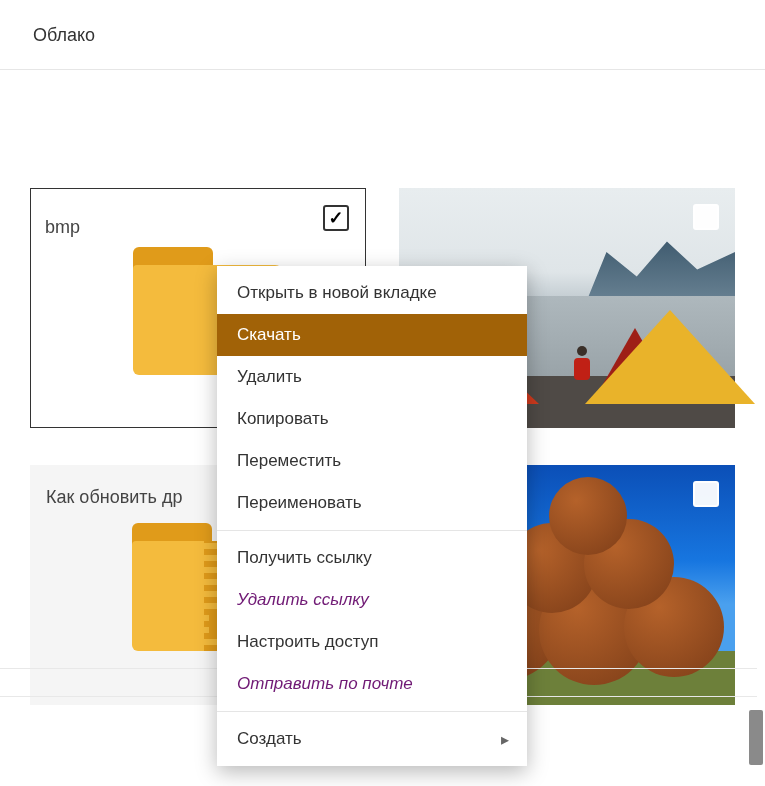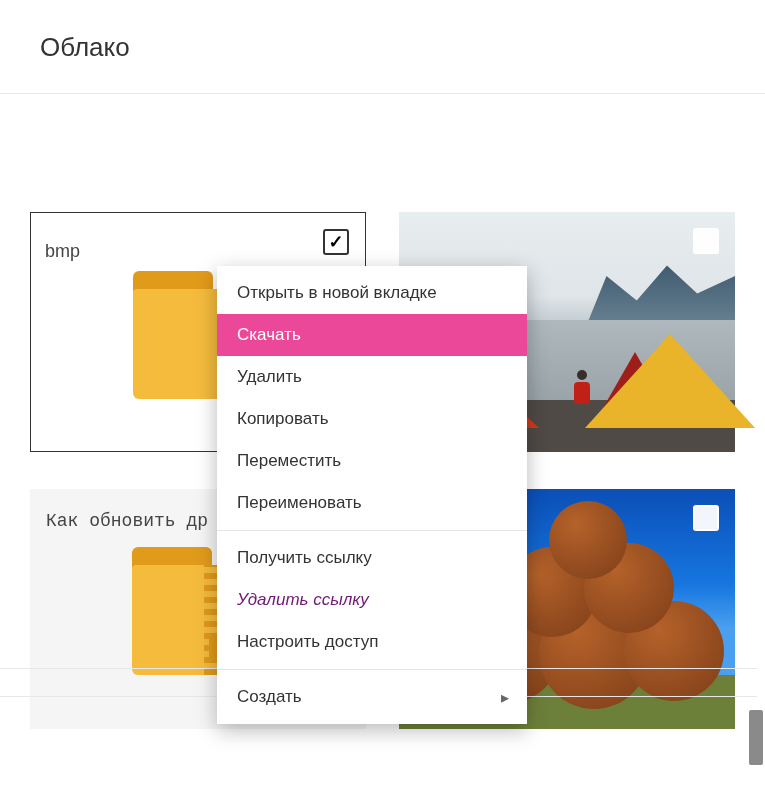--- a/index.html
+++ b/index.html
@@ -1,33 +1,33 @@
 <!DOCTYPE html>
 <html><head>
 <meta charset="utf-8">
 <style>
   html,body{margin:0;padding:0;font-family:Arial,Helvetica,sans-serif;background:#fff;color:#333;}
   .page{width:765px;height:786px;position:relative;overflow:hidden;background:#fff;}
   .header{padding:20px 0 18px 28px;border-bottom:1px solid #e6e6e6;}
-  .header h1{margin:12px;font-size:26px;font-weight:400;color:#333;}
+  .header h1{margin:5px;font-size:18px;font-weight:400;color:#333;}
   .grid{position:relative;padding:26px 26px 0 30px;}
   .scrollbar{position:absolute;right:2px;top:710px;width:14px;height:55px;background:#8a8a8a;border-radius:2px;}
   .divider{position:absolute;left:0;right:8px;top:668px;height:1px;background:#e8e8e8;}
   .divider2{position:absolute;left:0;right:8px;top:696px;height:1px;background:#e8e8e8;}
 
   .item{position:absolute;box-sizing:border-box;}
   .folder{left:30px;top:118px;width:336px;height:240px;border:1px solid #333;background:#fff;}
   .folder .label{position:absolute;left:14px;top:28px;font-size:18px;color:#444;}
   .check{position:absolute;top:16px;right:16px;width:22px;height:22px;border:2px solid #333;border-radius:3px;background:#fff;display:flex;align-items:center;justify-content:center;}
   .check.checked::after{content:"✓";font-size:18px;line-height:1;color:#000;font-weight:bold;}
   .check.empty{border:2px solid #ddd;}
   .folder-icon{position:absolute;left:102px;top:58px;width:150px;height:120px;}
   .folder-tab{position:absolute;left:0;top:0;width:80px;height:24px;background:#e09b1a;border-radius:6px 6px 0 0;}
   .folder-body{position:absolute;left:0;top:18px;width:150px;height:110px;background:#f4bb3d;border-radius:4px 8px 6px 6px;}
-  .zipitem{left:30px;top:395px;width:336px;height:240px;background:#f5f5f5;font-family:Liberation Mono, monospace;}
+  .zipitem{left:30px;top:395px;width:336px;height:240px;background:#f5f5f5;}
   .zipitem .label{position:absolute;left:16px;top:22px;font-size:18px;color:#444;}
   .zip-icon{position:absolute;left:102px;top:58px;width:150px;height:120px;}
   .zip-body{position:absolute;left:0;top:18px;width:150px;height:110px;background:#f4bb3d;border-radius:4px 8px 6px 6px;}
   .zip-tab{position:absolute;left:0;top:0;width:80px;height:24px;background:#e09b1a;border-radius:6px 6px 0 0;}
   .zip-stripe{position:absolute;left:72px;top:18px;width:22px;height:110px;background:repeating-linear-gradient(0deg,#e09b1a 0 6px,#f4bb3d 6px 12px);}
   .zip-pull{position:absolute;left:77px;top:90px;width:12px;height:26px;background:#e09b1a;border-radius:3px;}
 
   .photo{width:336px;height:240px;background:#000;border-radius:0;}
   .photo1{left:399px;top:118px;}
   .photo2{left:399px;top:395px;}
@@ -53,21 +53,21 @@
   .p2-h2{width:110px;height:110px;left:140px;bottom:20px;}
   .p2-h3{width:100px;height:100px;left:225px;bottom:28px;}
   .p2-h4{width:90px;height:90px;left:108px;bottom:92px;}
   .p2-h5{width:90px;height:90px;left:185px;bottom:96px;}
   .p2-h6{width:78px;height:78px;left:150px;bottom:150px;}
 
   
   .ctx{position:absolute;left:217px;top:266px;width:310px;background:#fff;box-shadow:0 6px 20px rgba(0,0,0,0.28);z-index:50;}
   .ctx .sec{padding:6px 0;}
   .ctx .mi{padding:11px 20px;font-size:17px;color:#333;cursor:default;position:relative;}
-  .ctx .mi.sel{background:#ec4899;color:#fff;}
+  .ctx .mi.sel{background:#a16207;color:#fff;}
   .ctx .mi.dis{color:#701a75;font-style:italic;}
   .ctx hr{border:none;border-top:1px solid #e5e5e5;margin:0;}
   .ctx .arrow{position:absolute;right:18px;top:50%;transform:translateY(-50%);font-size:16px;color:#666;}
 </style>
 </head>
 <body>
 <div class="page">
 
   <div class="header">
     <h1>Облако</h1>
@@ -134,20 +134,21 @@
         <div class="mi">Удалить</div>
         <div class="mi">Копировать</div>
         <div class="mi">Переместить</div>
         <div class="mi">Переименовать</div>
       </div>
       <hr>
       <div class="sec">
         <div class="mi">Получить ссылку</div>
         <div class="mi dis">Удалить ссылку</div>
         <div class="mi">Настроить доступ</div>
+        <div class="mi dis">Отправить по почте</div>
       </div>
       <hr>
       <div class="sec">
         <div class="mi">Создать<span class="arrow">▸</span></div>
       </div>
     </div>
 
 </div>
 
 </body></html>

